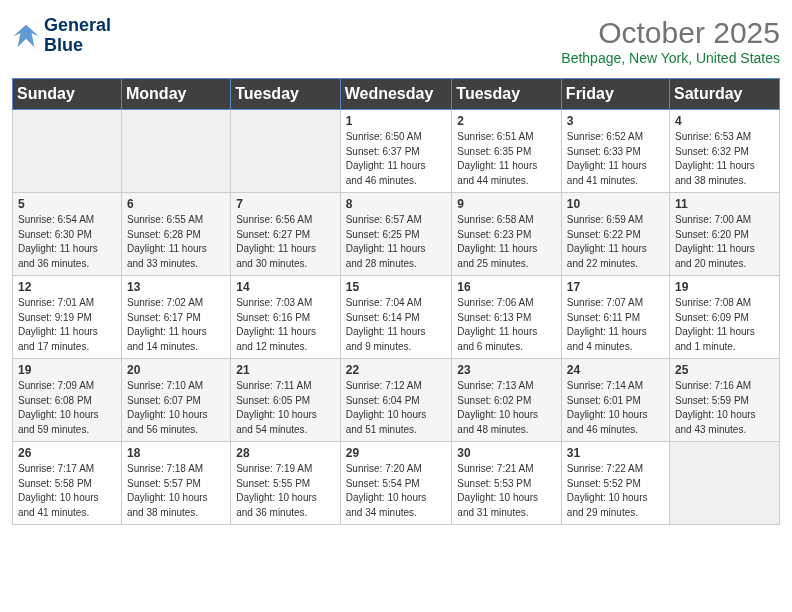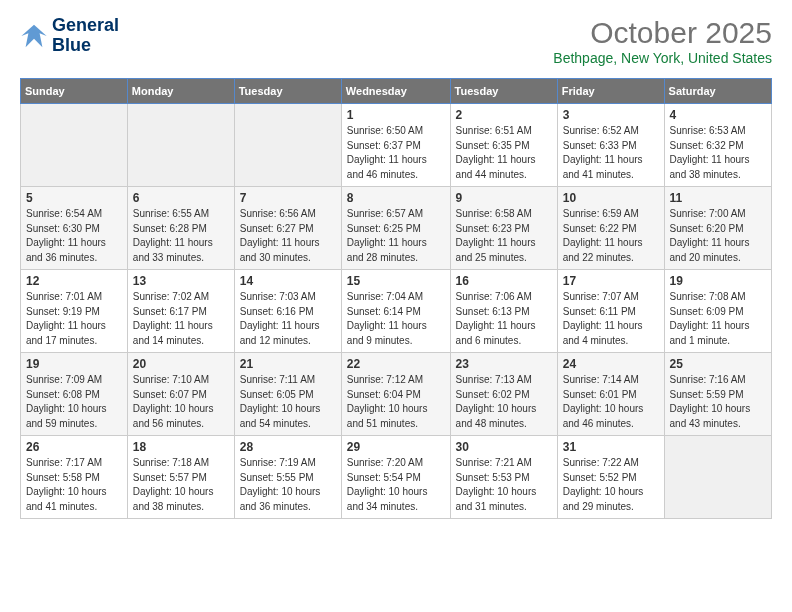--- a/index.html
+++ b/index.html
@@ -4,21 +4,21 @@
   <style>
     * { box-sizing: border-box; margin: 0; padding: 0; }
     body {
       font-family: Arial, sans-serif;
       background: #fff;
       width: 792px;
       min-height: 612px;
     }
     .page {
       width: 792px;
-      padding: 16px 20px;
+      padding: 16px 12px;
     }
     .header {
       display: flex;
       justify-content: space-between;
       align-items: flex-start;
       margin-bottom: 12px;
     }
     .logo {
       display: flex;
       align-items: center;
@@ -48,23 +48,23 @@
     .location {
       font-size: 14px;
       color: #15803d;
     }
     .calendar {
       width: 100%;
       border-collapse: collapse;
       border: 1px solid #ccc;
     }
     .calendar th {
-      background: #737373;
+      background: #404040;
       color: #fff;
-      font-size: 11px;
+      font-size: 16px;
       font-weight: bold;
       padding: 6px 4px;
       text-align: left;
       border: 1px solid #5588cc;
     }
     .calendar td {
       vertical-align: top;
       border: 1px solid #ccc;
       padding: 4px 5px;
       width: 113px;

